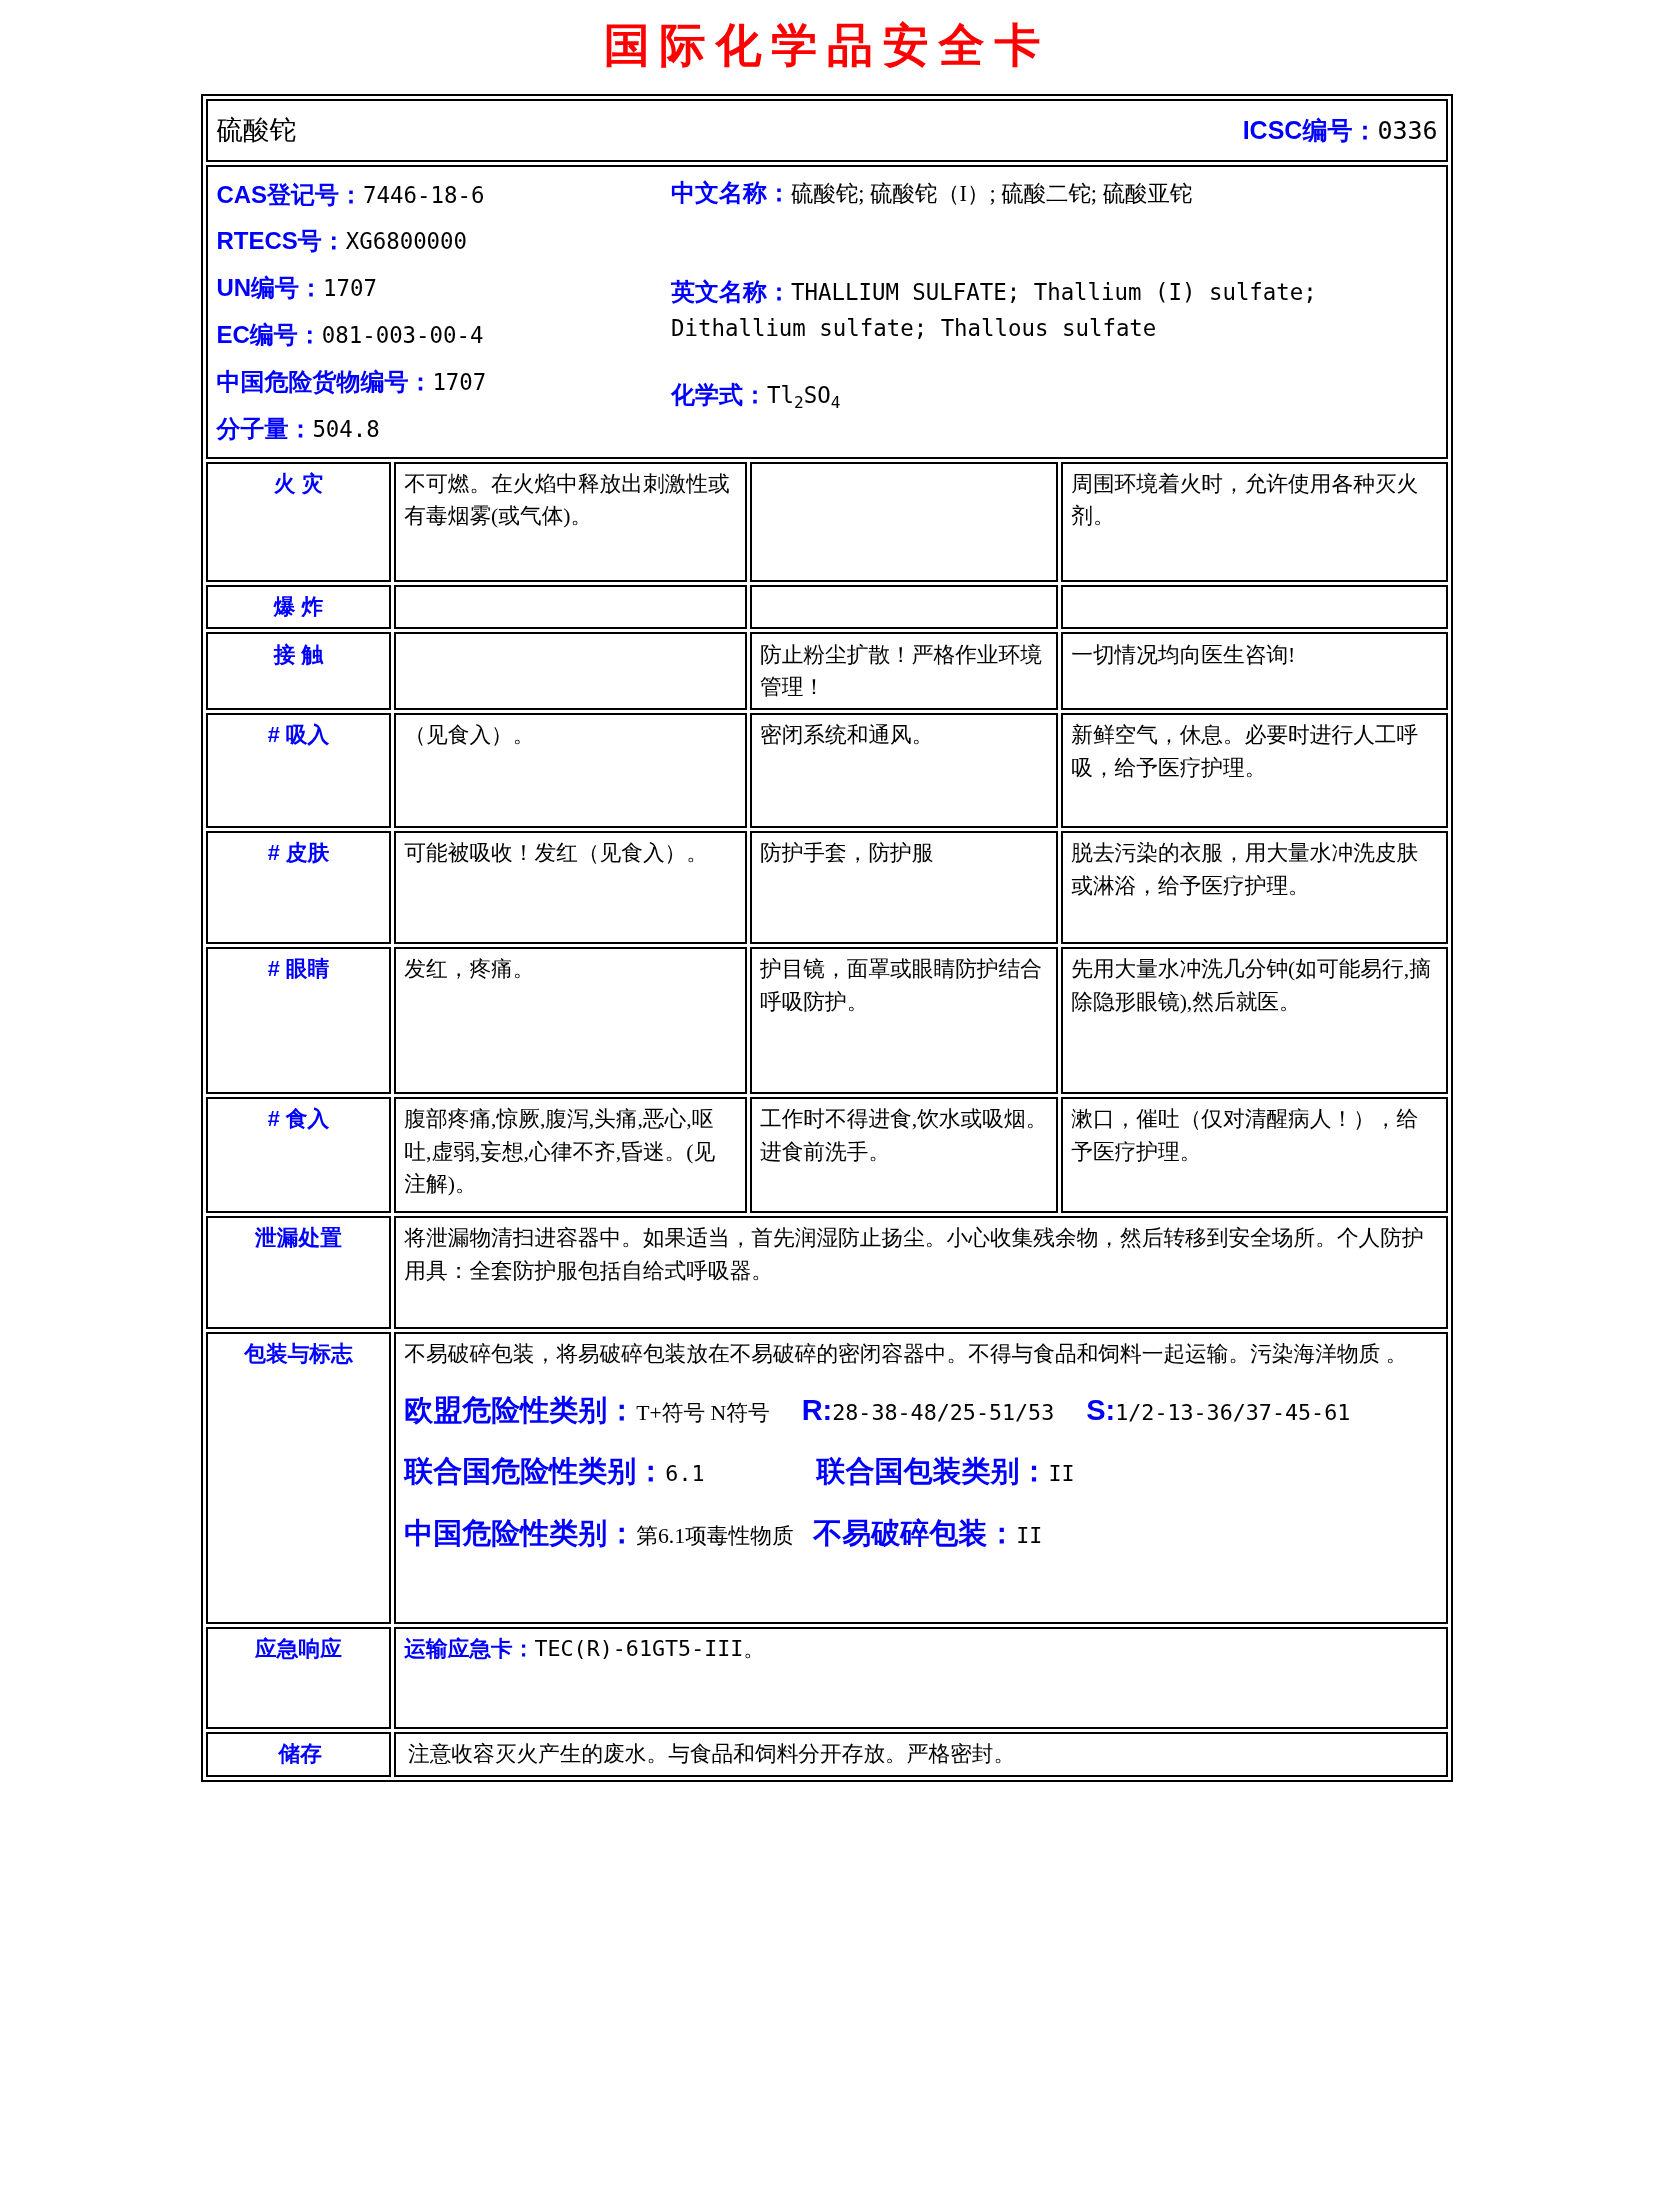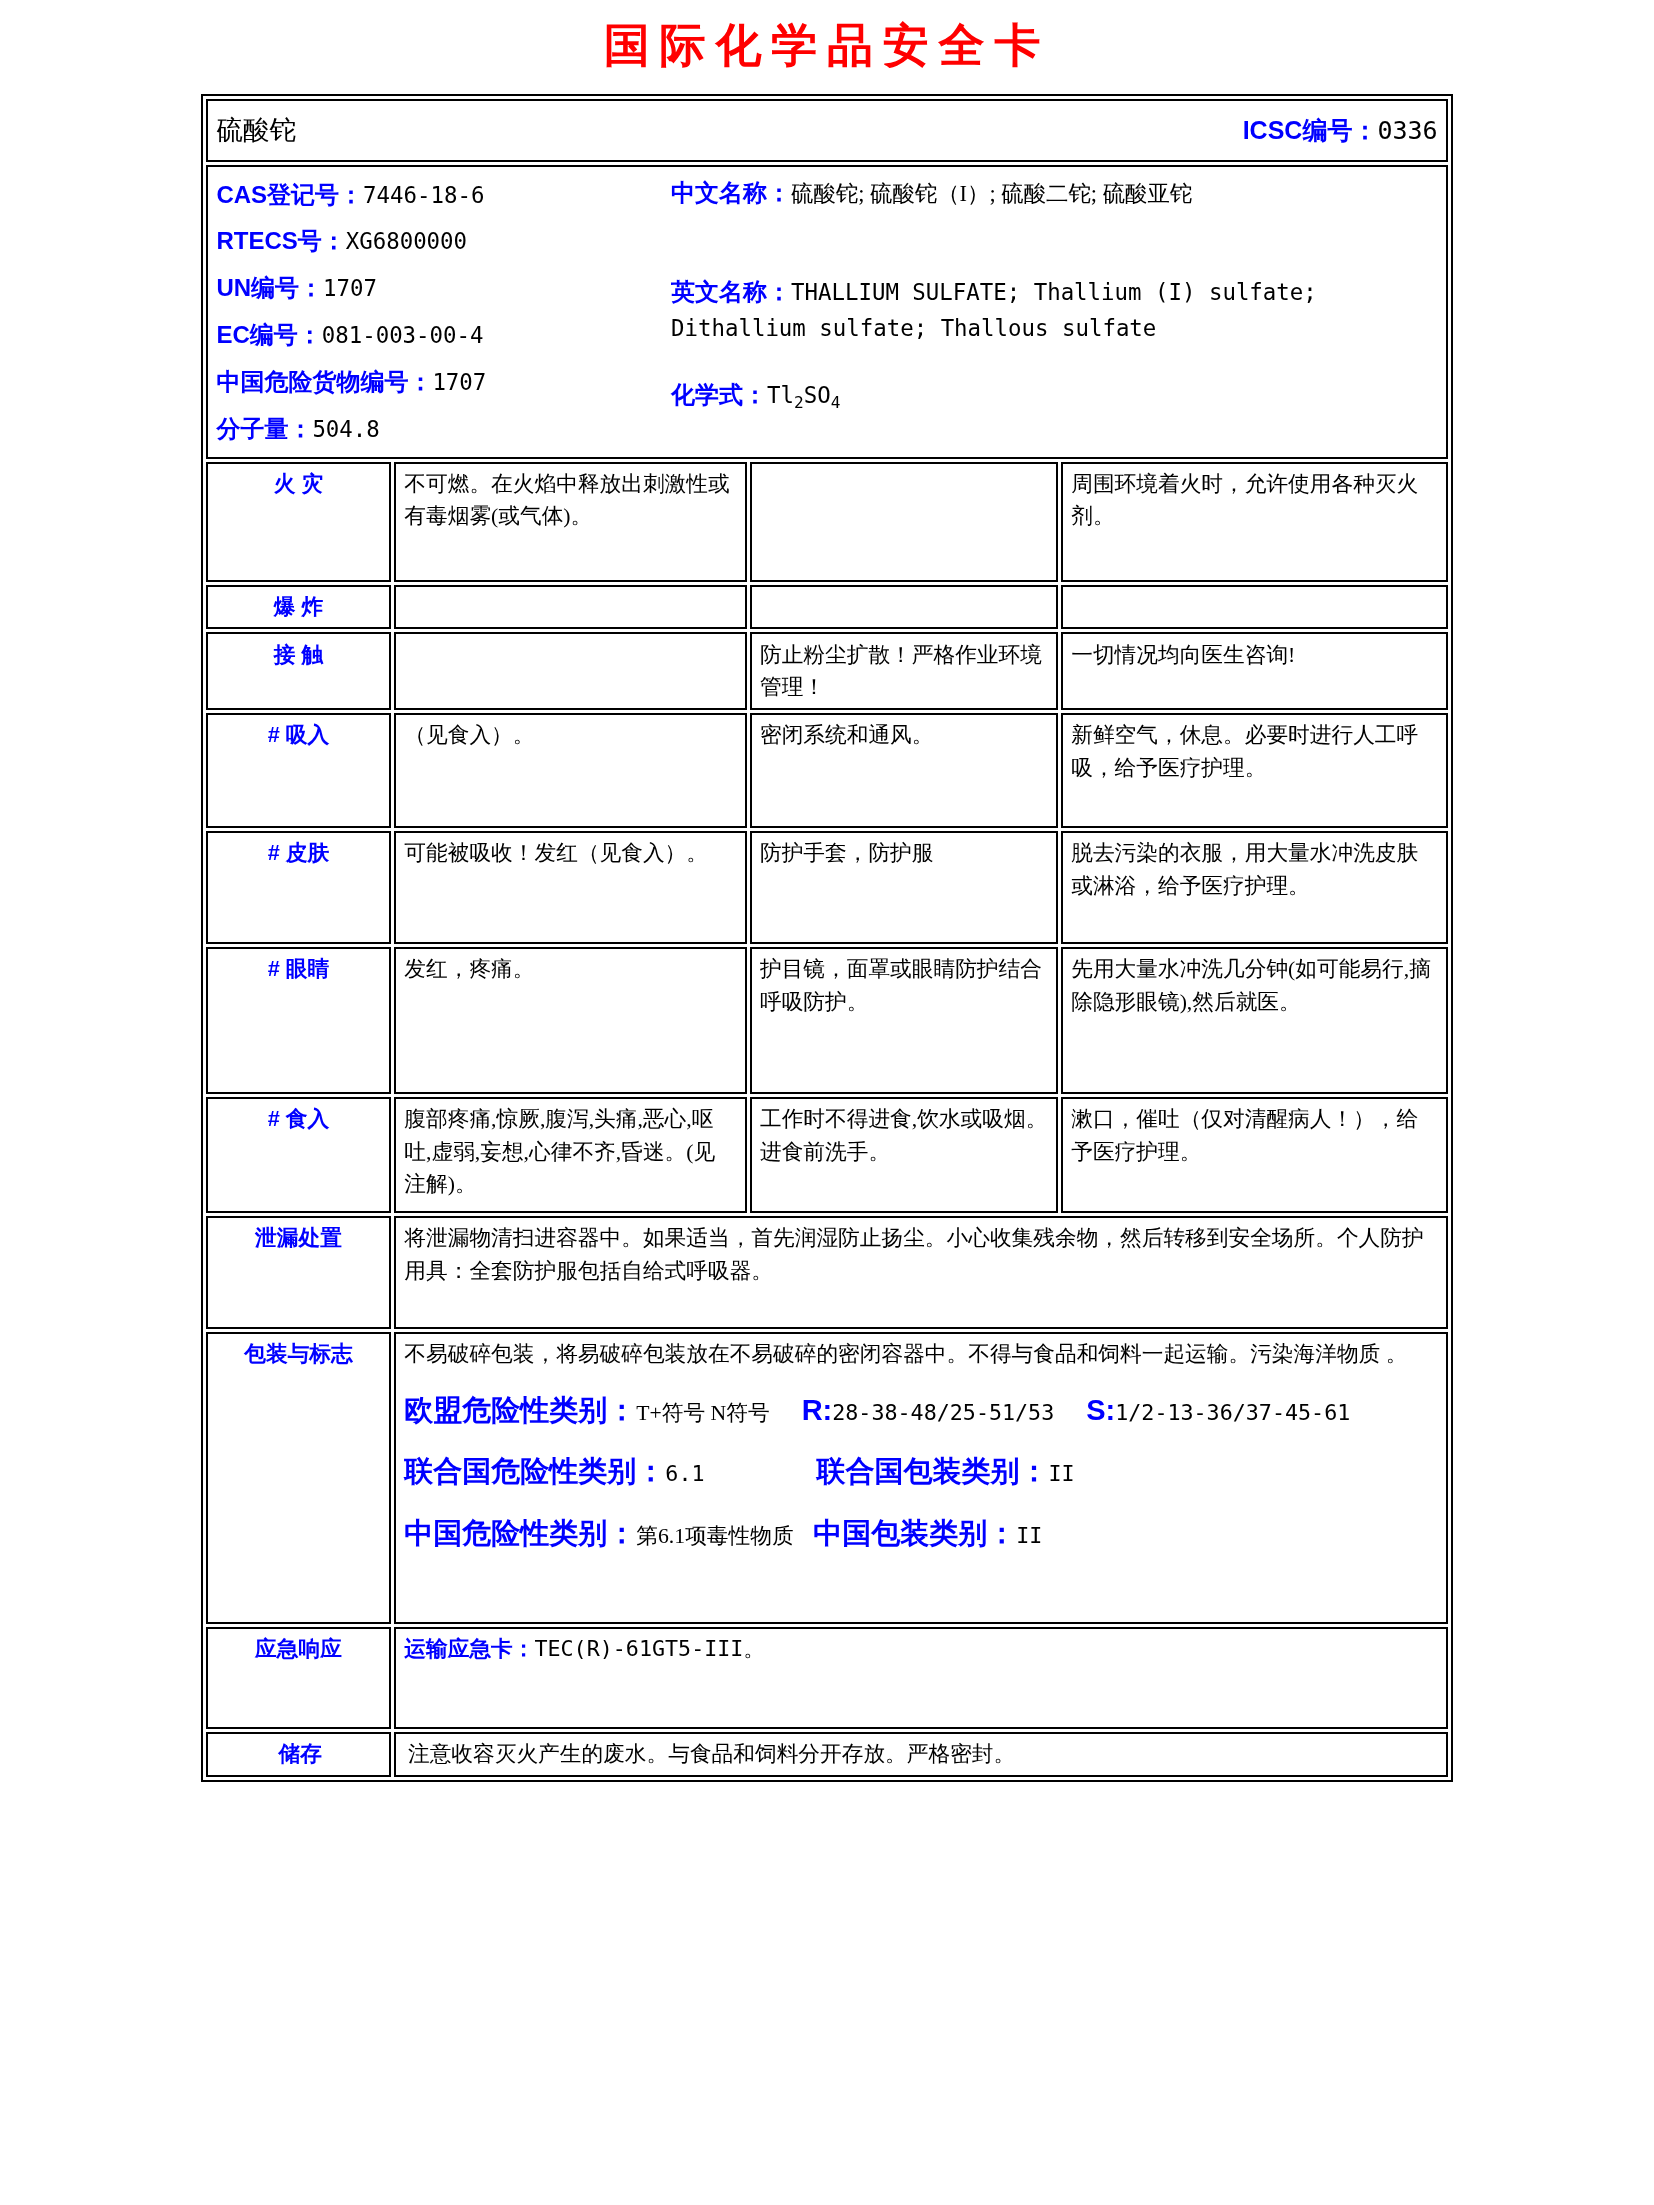--- a/index.html
+++ b/index.html
@@ -216,21 +216,21 @@
     <td class="label-cell">包装与标志</td>
     <td class="content-cell" colspan="3">
       <p class="pack-p">不易破碎包装，将易破碎包装放在不易破碎的密闭容器中。不得与食品和饲料一起运输。污染海洋物质 。</p>
       <p class="pack-p">
         <span class="blue">欧盟危险性类别：</span><span>T+符号 N符号</span><span class="gap-md"></span><span class="blue">R:</span><span class="mono">28-38-48/25-51/53</span><span class="gap-md"></span><span class="blue">S:</span><span class="mono">1/2-13-36/37-45-61</span>
       </p>
       <p class="pack-p">
         <span class="blue">联合国危险性类别：</span><span class="mono">6.1</span><span class="gap-lg"></span><span class="blue">联合国包装类别：</span><span class="mono">II</span>
       </p>
       <p class="pack-p">
-        <span class="blue">中国危险性类别：</span><span>第6.1项毒性物质</span><span class="gap-sm"></span><span class="blue">中国包装类别：</span><span class="mono">II</span>
+        <span class="blue">中国危险性类别：</span><span>第6.1项毒性物质</span><span class="gap-sm"></span><span class="blue">不易破碎包装：</span><span class="mono">II</span>
       </p>
     </td>
   </tr>
 
   <tr class="r-emerg">
     <td class="label-cell">应急响应</td>
     <td class="content-cell" colspan="3">
       <span class="blue">运输应急卡：</span><span class="mono">TEC(R)-61GT5-III。</span>
     </td>
   </tr>

